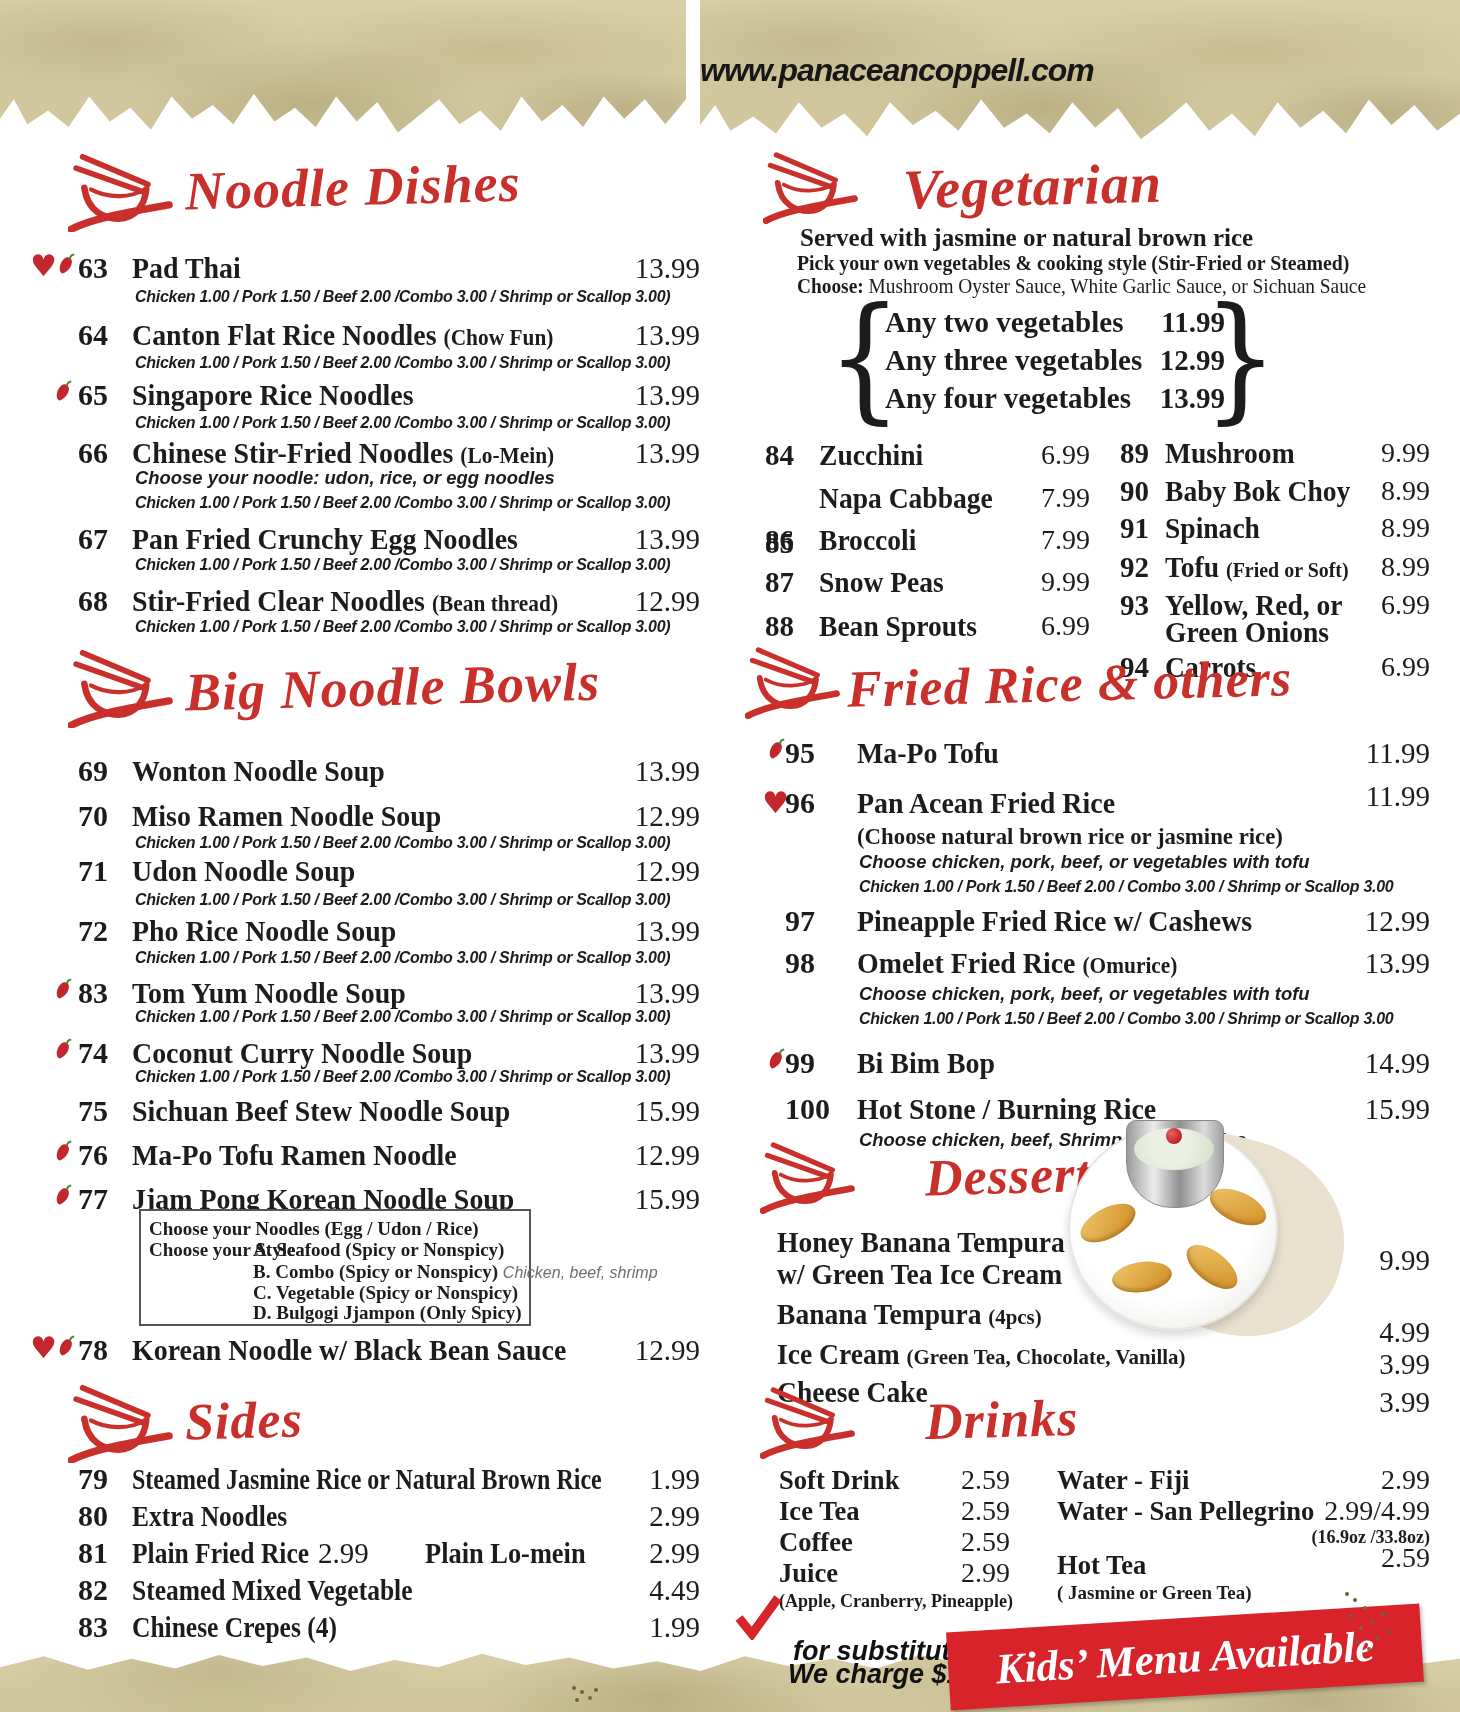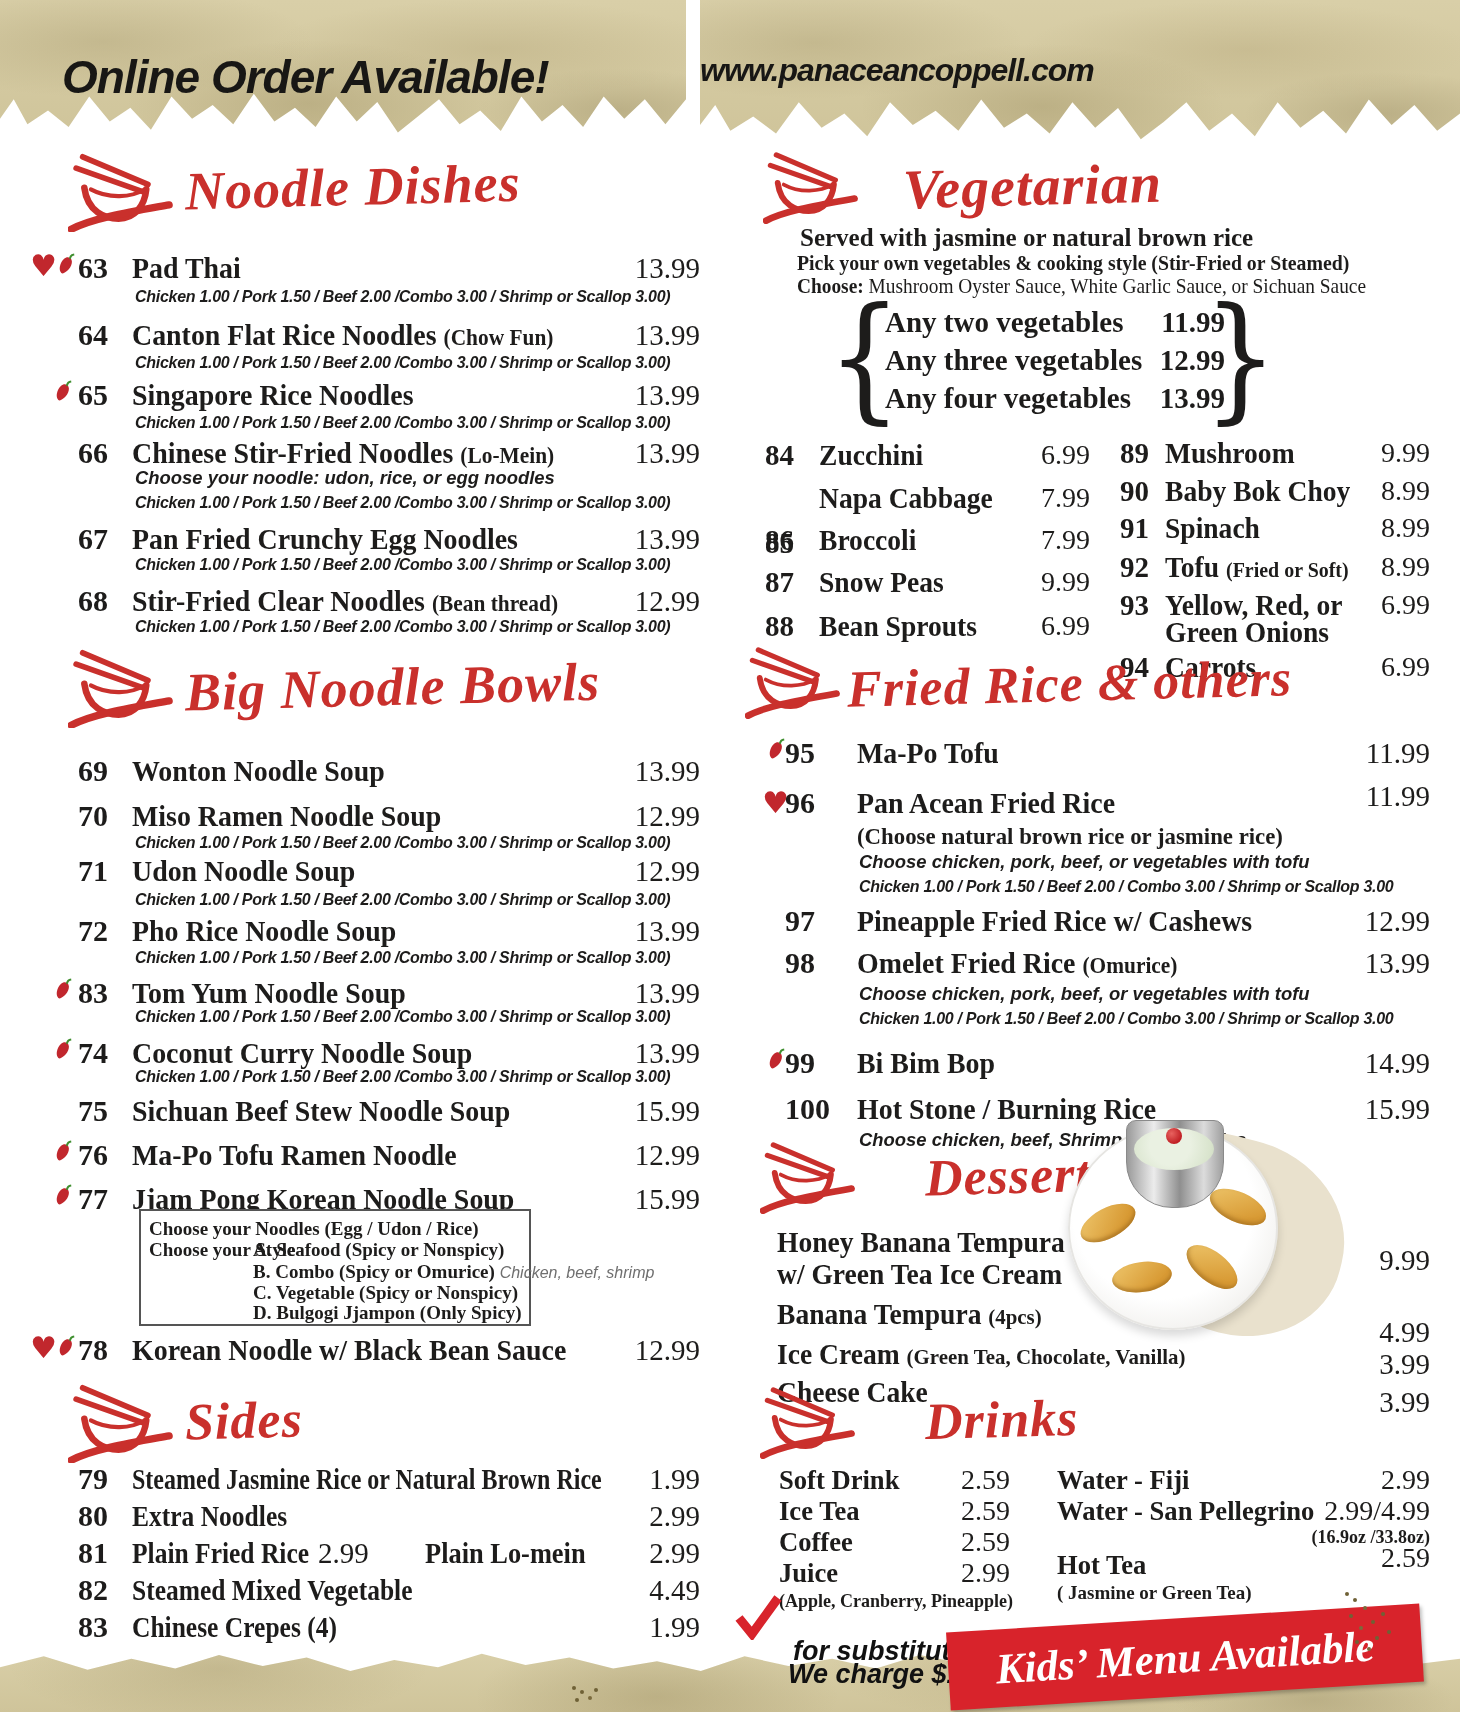--- a/index.html
+++ b/index.html
@@ -91,21 +91,20 @@
   svg.chili .stem{stroke:#3f8f2f;stroke-width:2.2;fill:none;}
 </style>
 </head>
 <body>
 
 <div id="page">
 
   <div class="parch parchTL"></div>
   <div class="parch parchTR"></div>
   <div class="parch parchB"></div>
-  <div class="hdrTxt" style="left:62px;top:50px;">Online Order Available!</div>
   <div class="hdrTxt" style="left:700px;top:52px;font-size:32px;">www.panaceancoppell.com</div>
 
   <div class="col" id="colL">
 
     <svg class="logo bowl" style="left:38px;top:150px;" viewBox="0 0 130 100">
       <path d="M18 8 L98 42" stroke-width="7"></path>
         <path d="M10 22 L95 52" stroke-width="7"></path>
       <path d="M20 46 C24 76 46 84 62 84 C82 84 94 68 96 48" stroke-width="8"></path>
       <path d="M28 48 C50 60 78 58 94 48" stroke-width="5"></path>
       <path d="M4 97 C30 83 80 75 124 67" stroke-width="9"></path>
@@ -245,21 +244,21 @@
           </svg></span>
       <span class="num">77</span>
       <span class="nm">Jjam Pong Korean Noodle Soup</span>
       <span class="pr">15.99</span>
     </div>
 
     <div id="chbox">
       <span class="bxl" style="left:8px;top:8px;"><span>Choose your Noodles</span> <span>(Egg / Udon / Rice)</span></span>
       <span class="bxl" style="left:8px;top:29px;">Choose your Style</span>
       <span class="bxl" style="left:112px;top:29px;">A. Seafood (Spicy or Nonspicy)</span>
-      <span class="bxl" style="left:112px;top:51px;"><span>B. Combo (Spicy or Omurice)</span> <span class="bxnote">Chicken, beef, shrimp</span></span>
+      <span class="bxl" style="left:112px;top:51px;"><span>B. Combo (Spicy or Nonspicy)</span> <span class="bxnote">Chicken, beef, shrimp</span></span>
       <span class="bxl" style="left:112px;top:72px;">C. Vegetable (Spicy or Nonspicy)</span>
       <span class="bxl" style="left:112px;top:92px;">D. Bulgogi Jjampon (Only Spicy)</span>
     </div>
 
     <div class="it" style="top:1335px;">
       <span class="bg"><span class="heart">♥</span><svg class="chili" viewBox="0 0 22 26">
             <path class="body" d="M6 24 C2 21 2 14 5 9 C7 6 11 5 13 8 C16 12 13 20 9 23 C8 24 7 24.5 6 24 Z" transform="rotate(14 11 13)"></path>
             <path class="stem" d="M12.5 7.5 Q13 3.5 17 3"></path>
           </svg></span>
       <span class="num">78</span>

